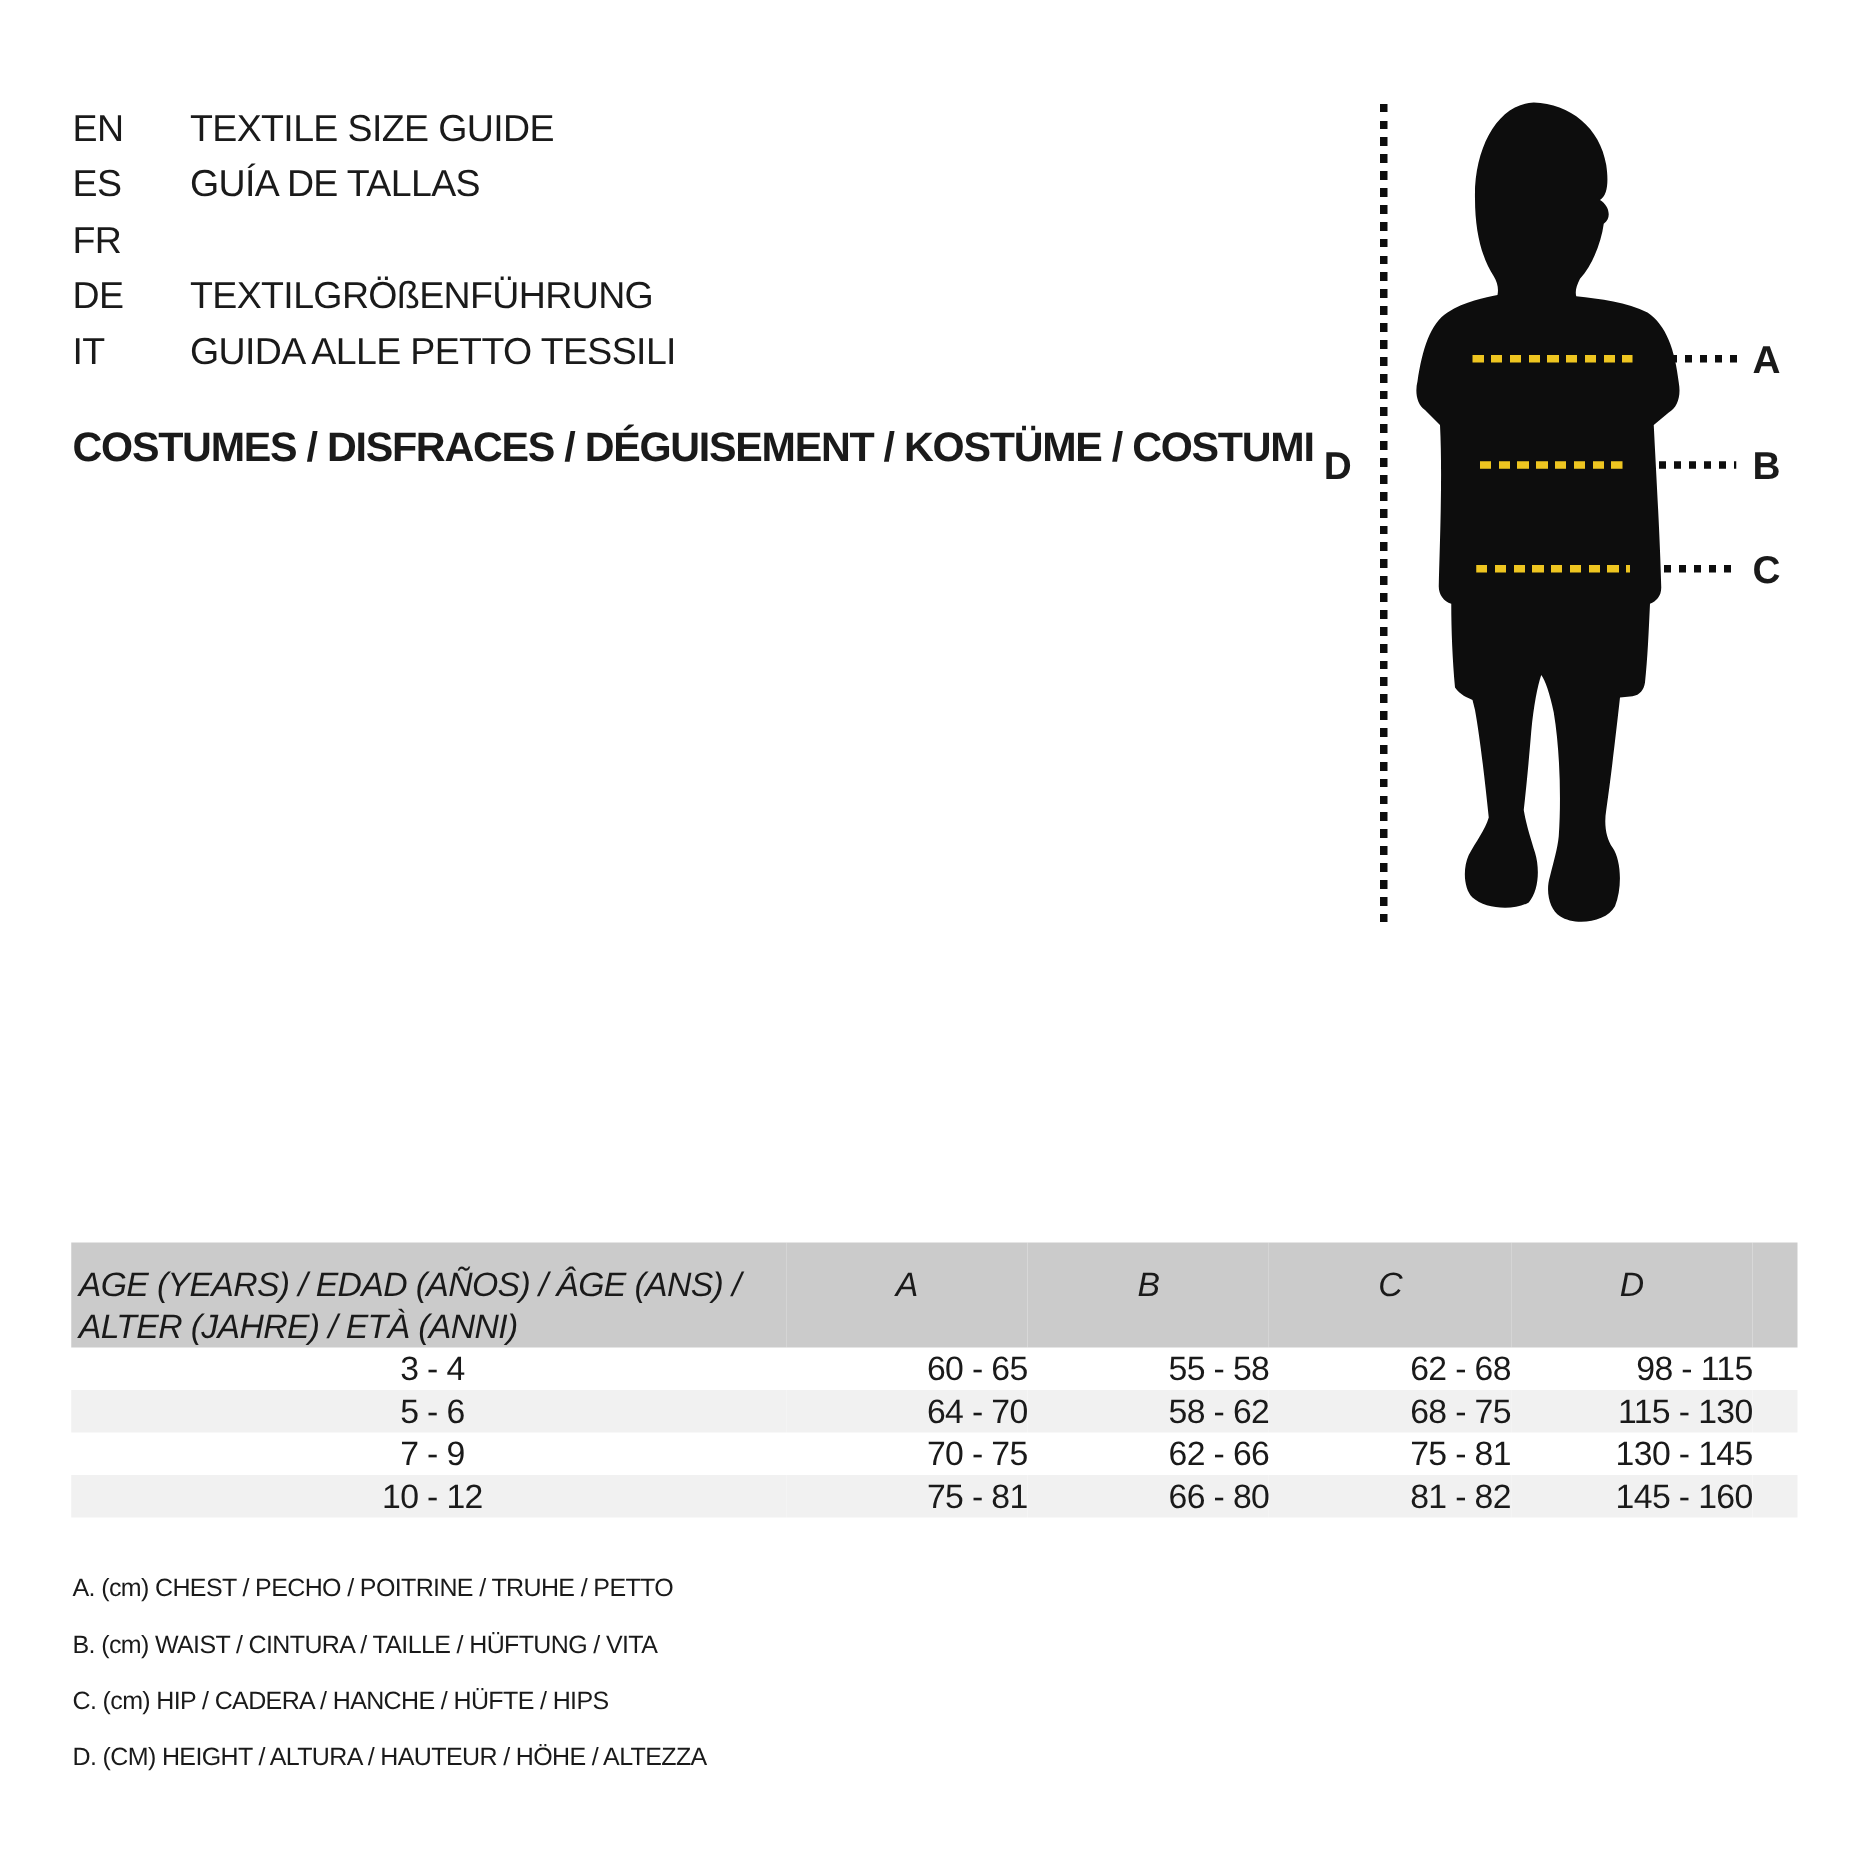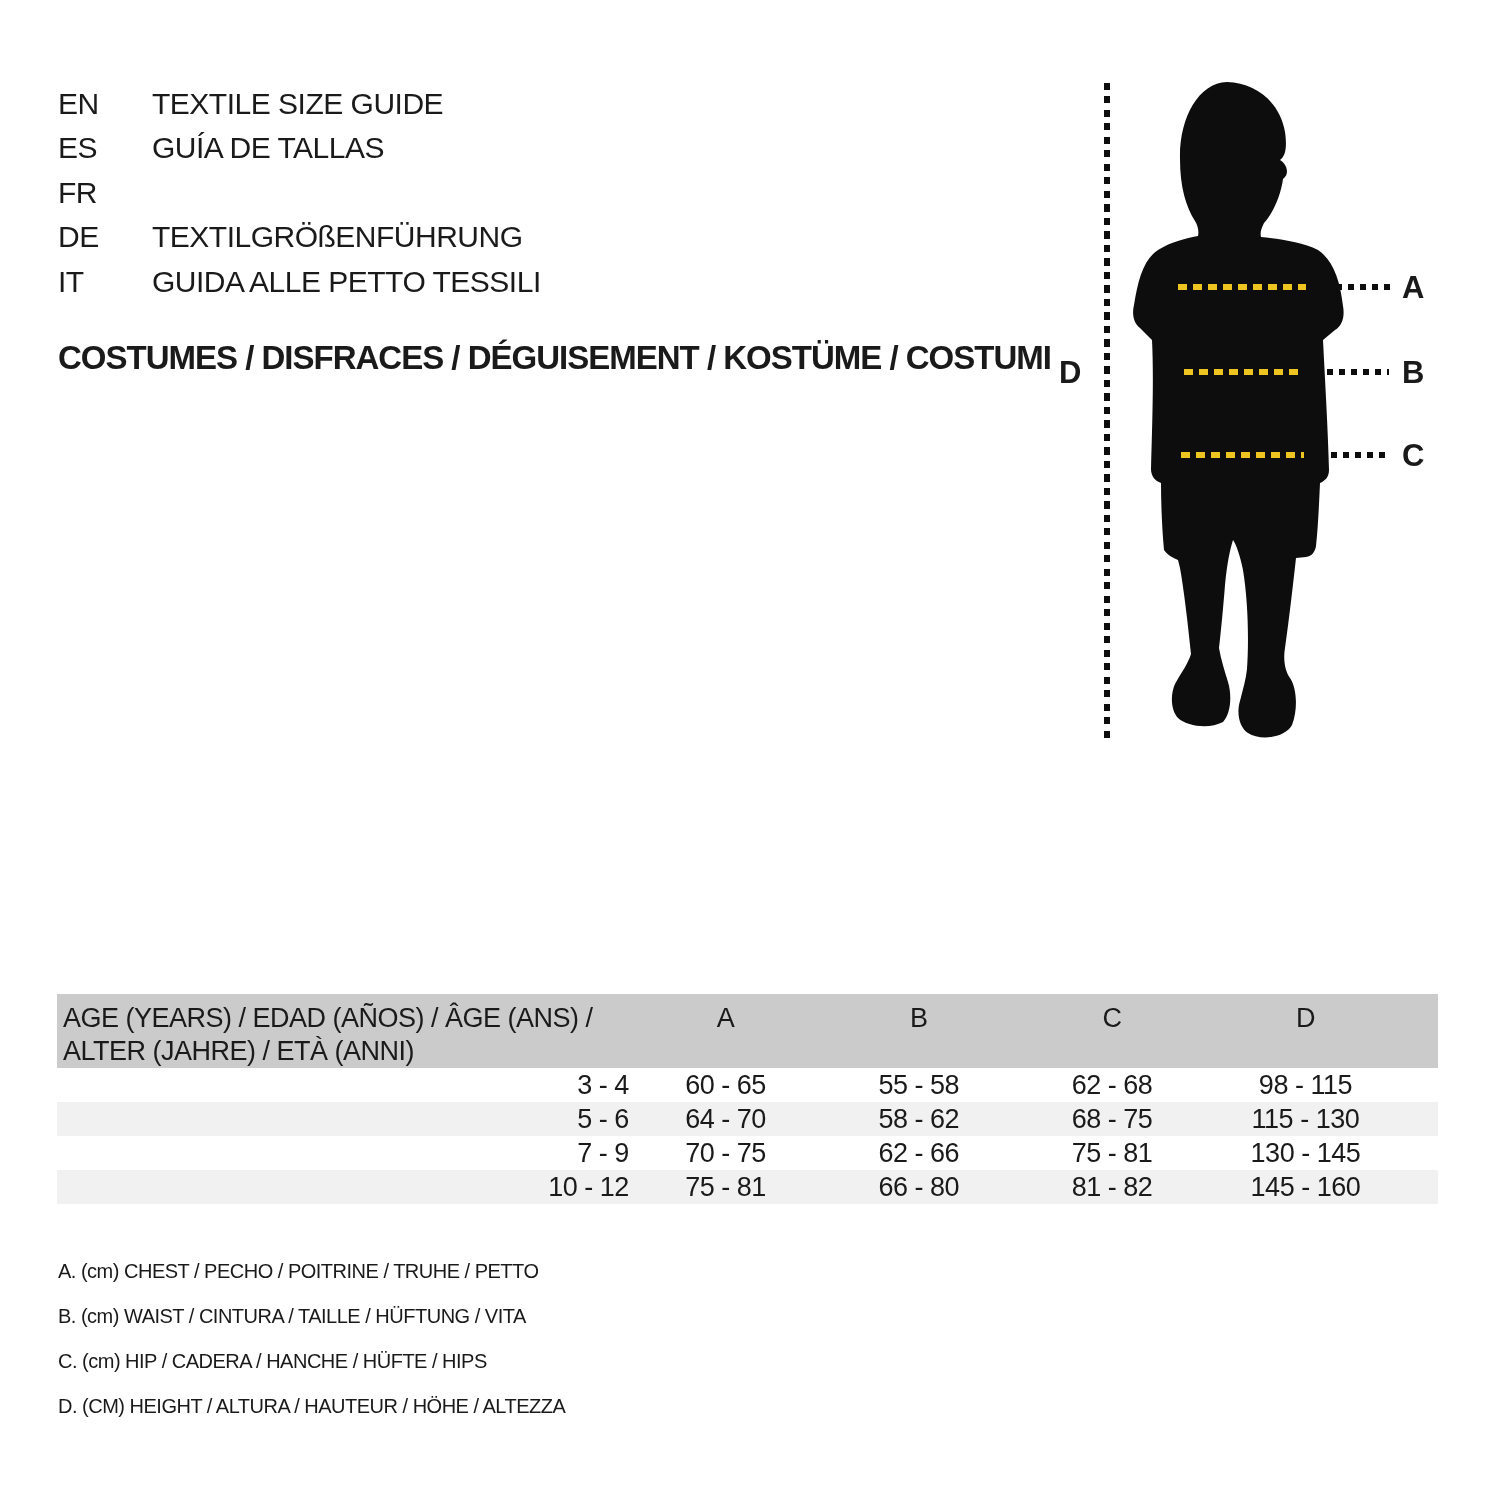--- a/index.html
+++ b/index.html
@@ -41,26 +41,26 @@
   .tb{left:362px;top:297px;}
   .yc{left:141px;top:392px;width:123px;}
   .lc{left:291px;top:392px;width:56px;}
   .tc{left:362px;top:380px;}
 
   
   .children-heading{position:absolute;left:58px;top:950px;font-size:29px;font-weight:400;white-space:nowrap;}
 
   
   .size-table{position:absolute;left:57px;top:994px;width:1381px;border-collapse:collapse;table-layout:fixed;font-size:27px;}
-  .size-table thead th{background:var(--header-bg);height:71px;vertical-align:top;font-weight:400;padding-top:8px;}
+  .size-table thead th{background:var(--header-bg);height:71px;vertical-align:top;font-weight:400;padding-top:18px;font-style:italic;}
   .size-table th.age-col{text-align:left;padding-left:6px;}
   .size-table thead .hline{line-height:33px;white-space:nowrap;}
   .size-table thead th.letter{text-align:center;line-height:33px;}
-  .size-table tbody td{height:34px;line-height:34px;text-align:center;font-weight:400;}
-  .size-table tbody td.age-col{text-align:right;padding-left:6px;}
+  .size-table tbody td{height:34px;line-height:34px;text-align:right;font-weight:400;}
+  .size-table tbody td.age-col{text-align:center;padding-left:6px;}
   .size-table tbody tr:nth-child(even){background:var(--row-alt);}
 
   
   .legend{position:absolute;left:58px;top:1249px;list-style:none;}
   .legend li{font-size:20px;line-height:45px;white-space:nowrap;}
 </style>
 </head>
 <body>
 
 <div class="canvas">

